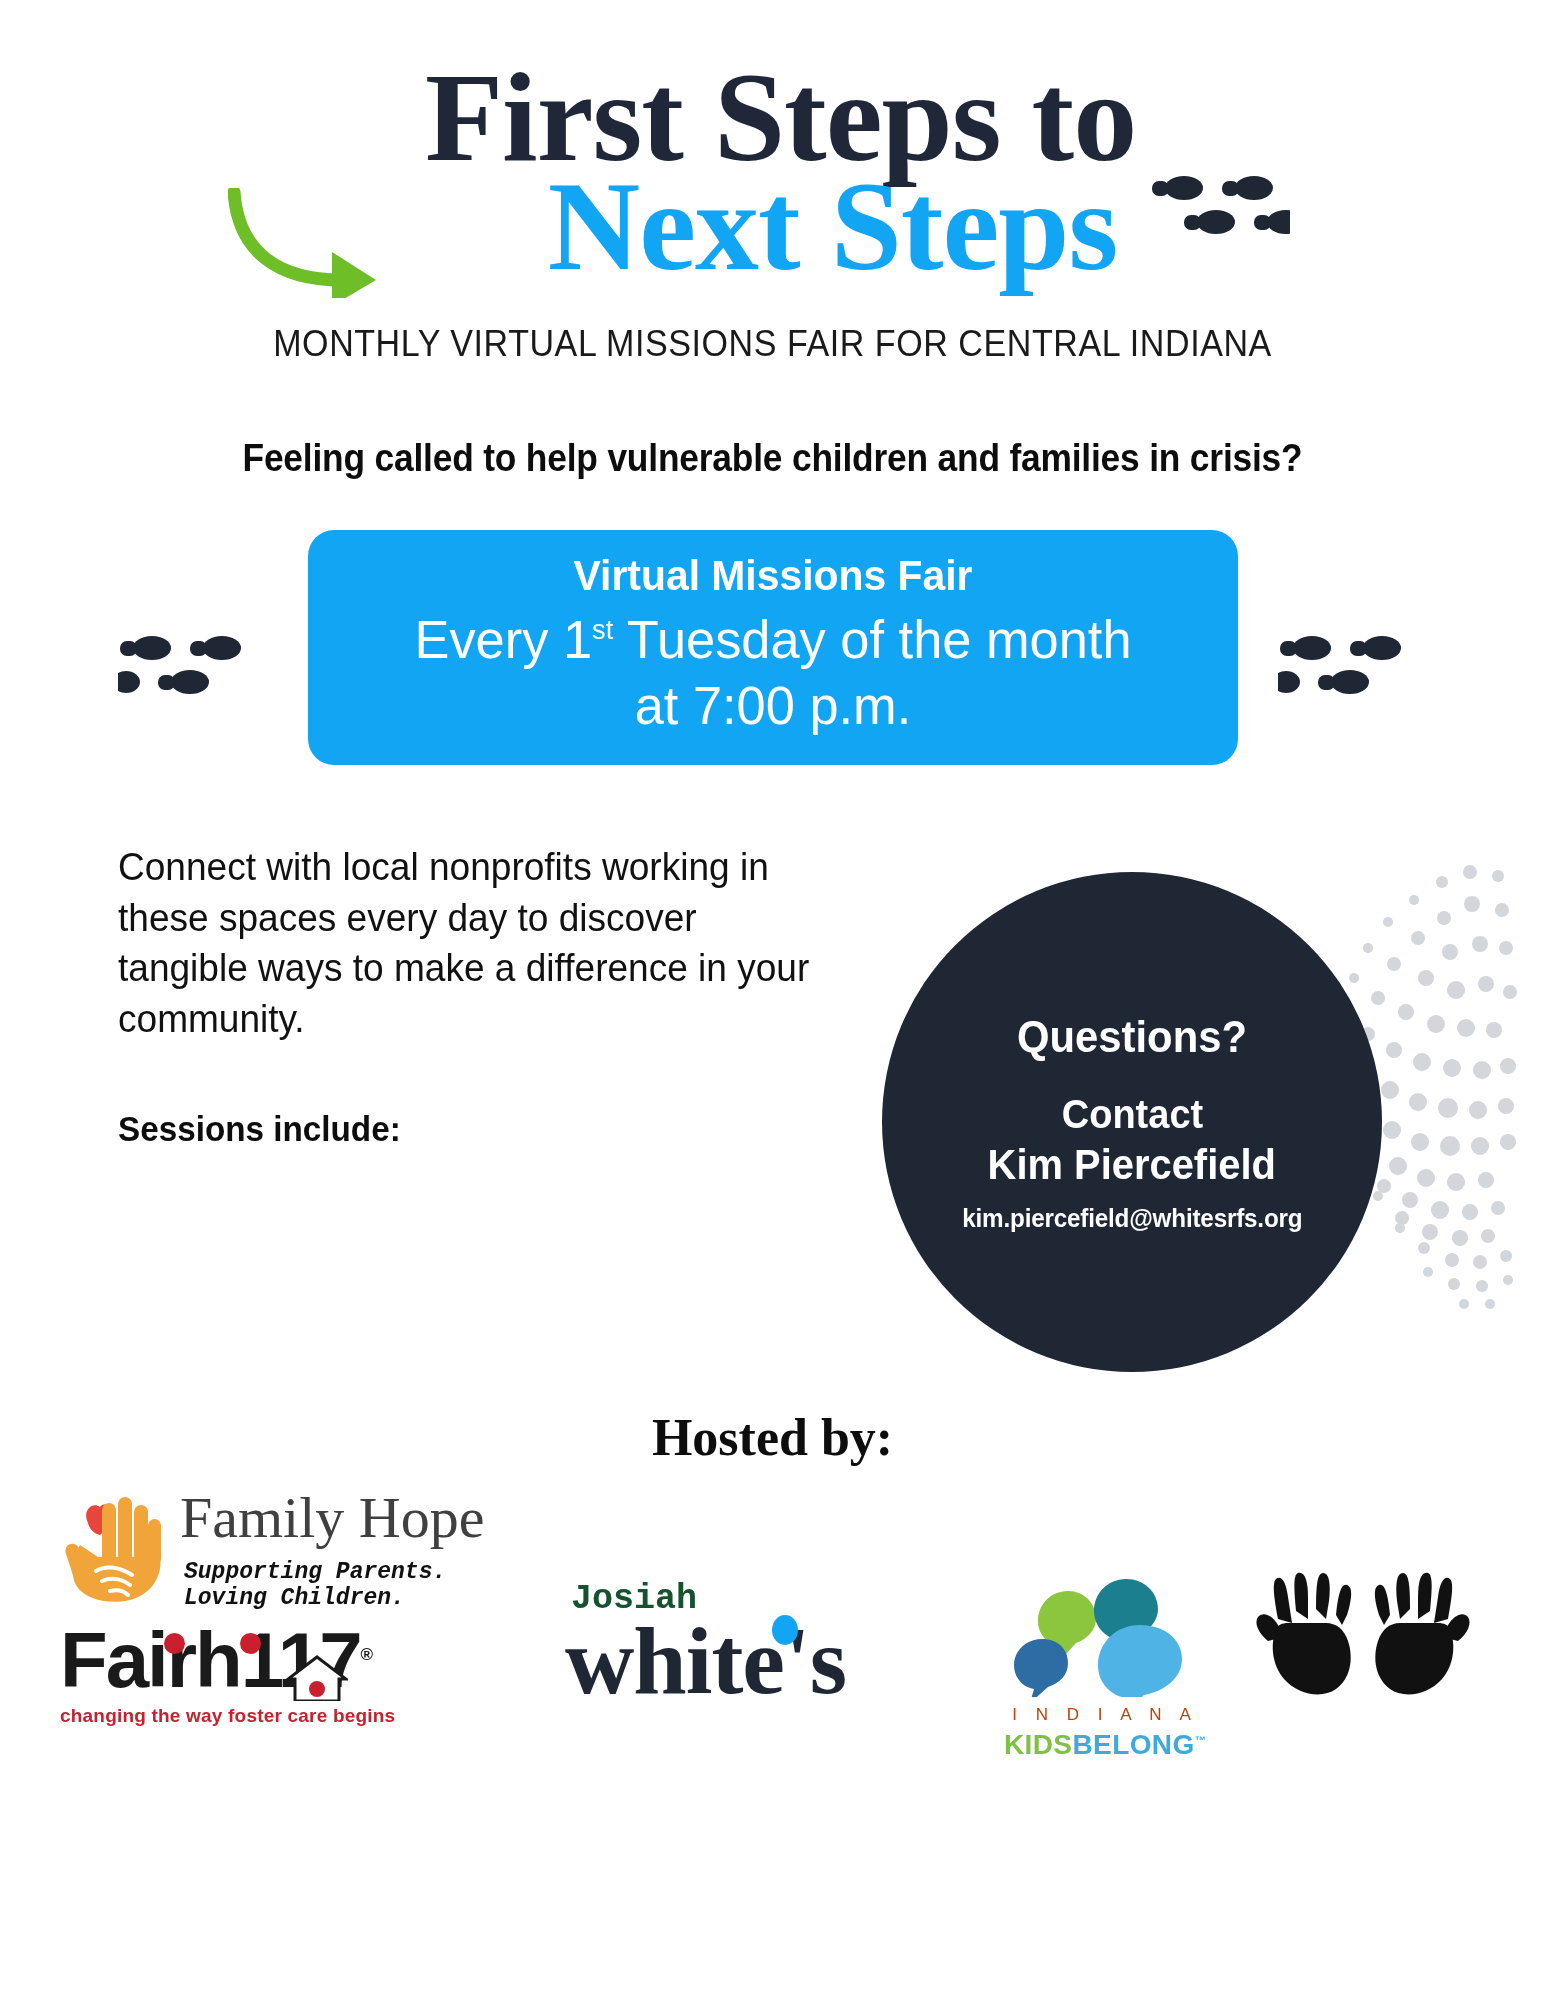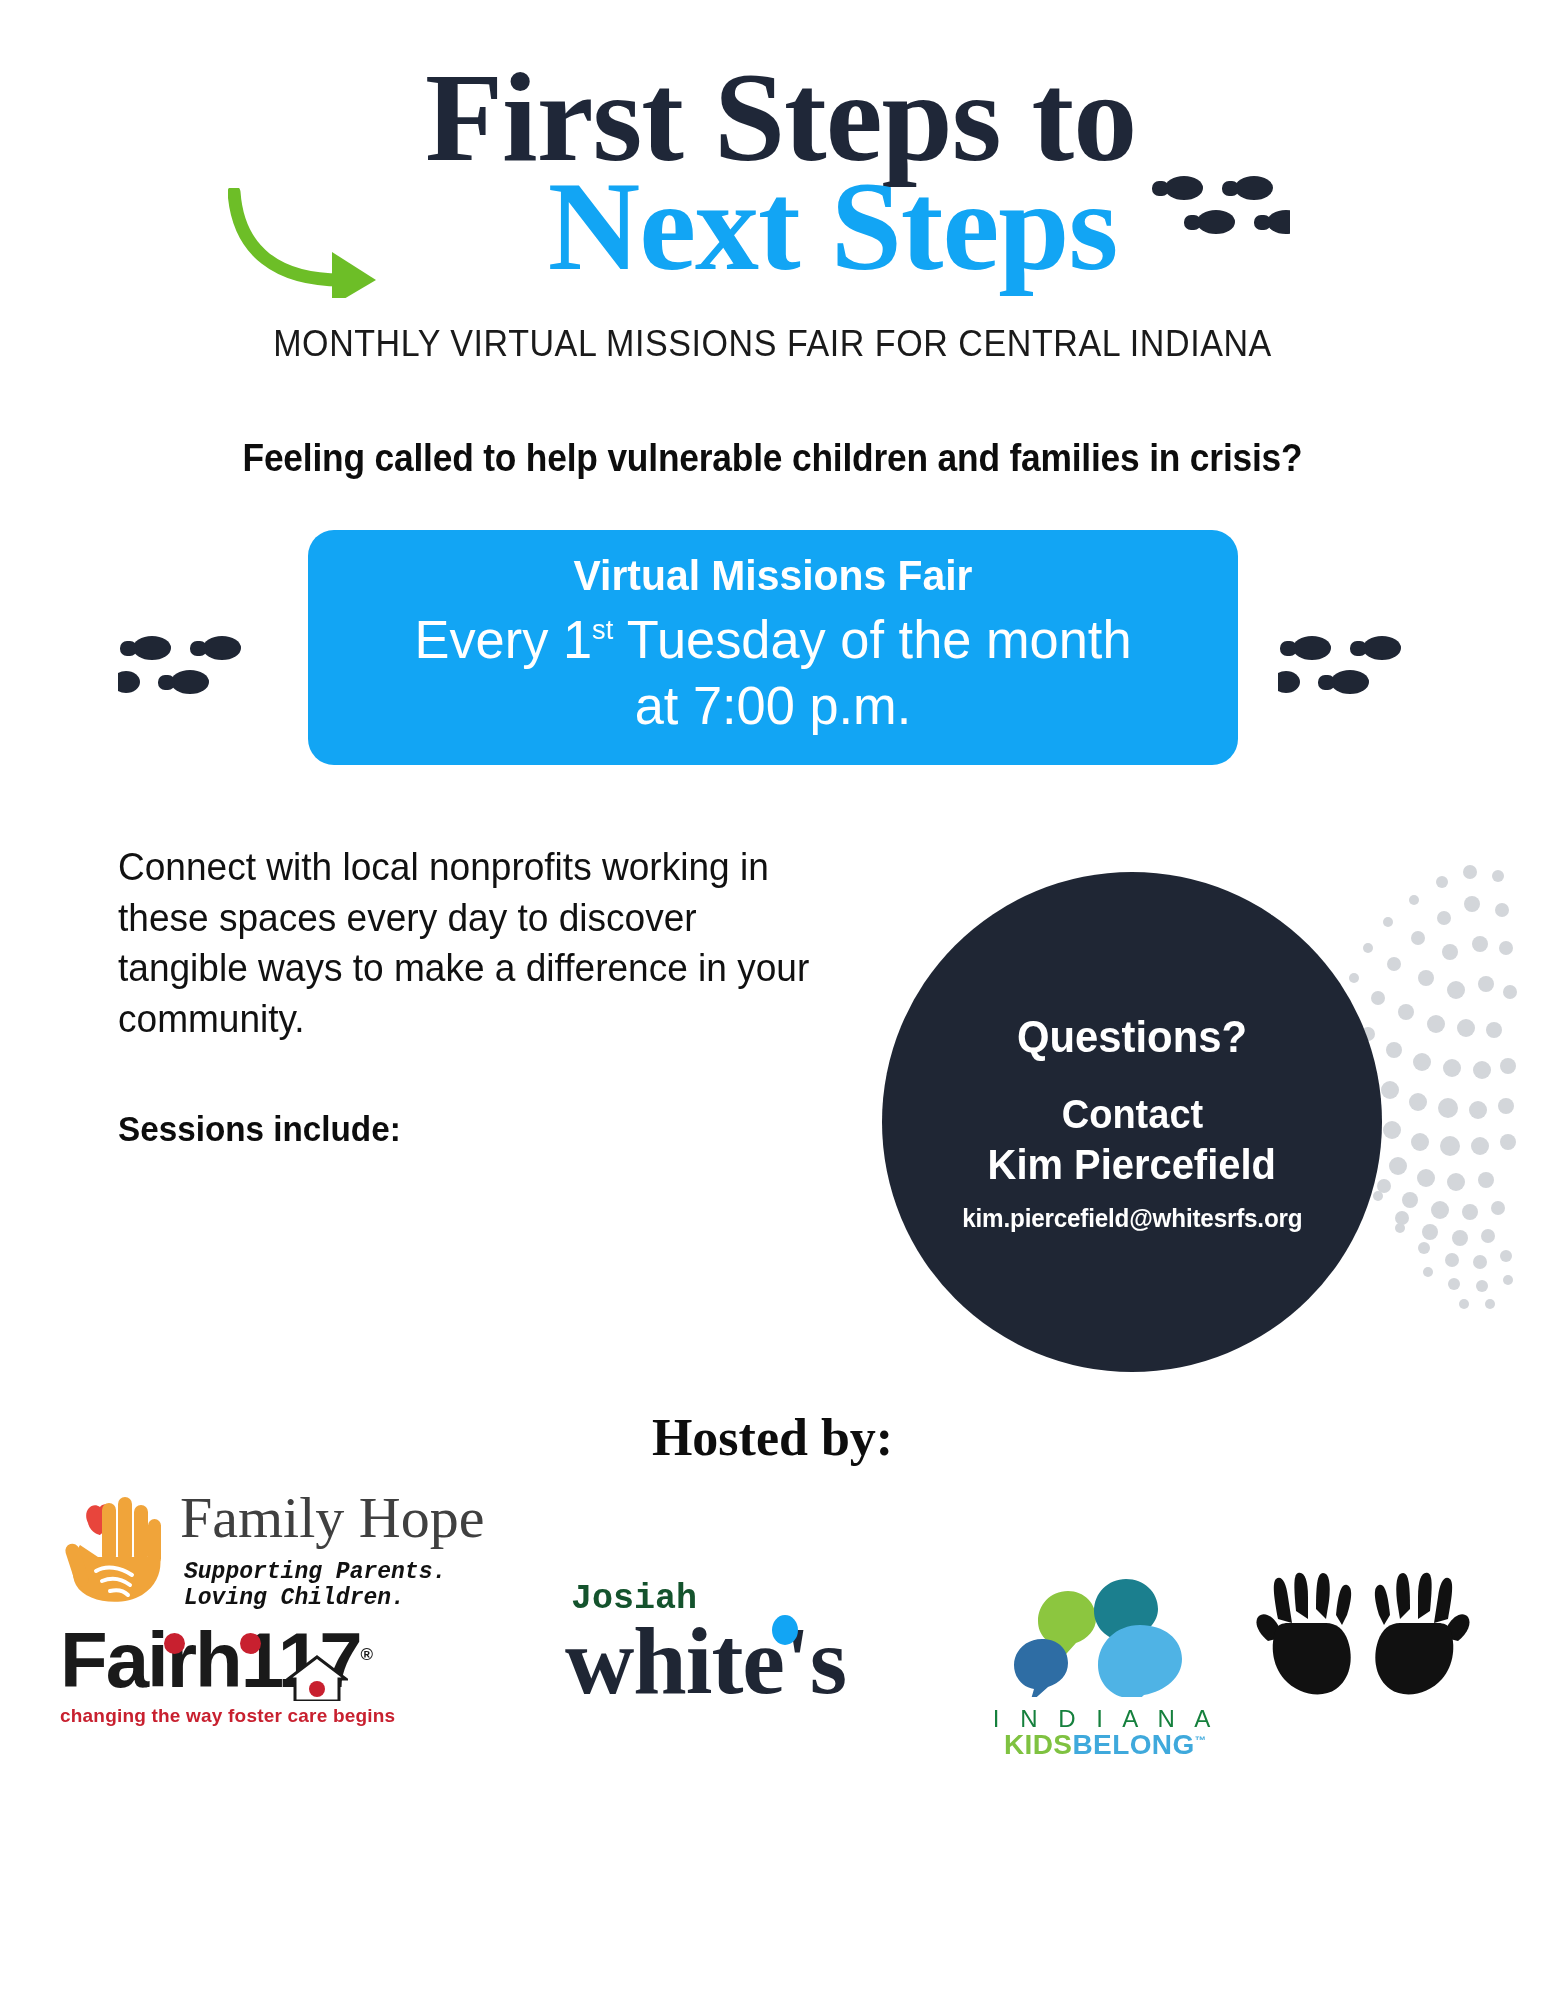--- a/index.html
+++ b/index.html
@@ -243,22 +243,22 @@
   .jw-dot {
     position: absolute; left: 207px; top: 36px;
     width: 26px; height: 30px; border-radius: 50%; background: #12A5F4;
   }
 
   
   .ikb { position: absolute; left: 990px; top: 98px; width: 230px; height: 190px; }
   .ikb-mark { position: absolute; left: 18px; top: 0; width: 190px; height: 120px; }
   .ikb-ind {
     position: absolute; left: 0; top: 128px; width: 100%;
-    text-align: center; font-size: 24px; letter-spacing: 7px;
-    color: #15803d; font-weight: 400;
+    text-align: center; font-size: 17px; letter-spacing: 7px;
+    color: #c2410c; font-weight: 400;
   }
   .ikb-kb {
     position: absolute; left: 0; top: 152px; width: 100%;
     text-align: center; font-size: 28px; font-weight: bold; letter-spacing: 0.4px;
   }
   .ikb-kids { color: #7FC241; }
   .ikb-belong { color: #3FA9DC; }
   .ikb-tm { font-size: 11px; vertical-align: super; color:#3FA9DC; }
 
   

